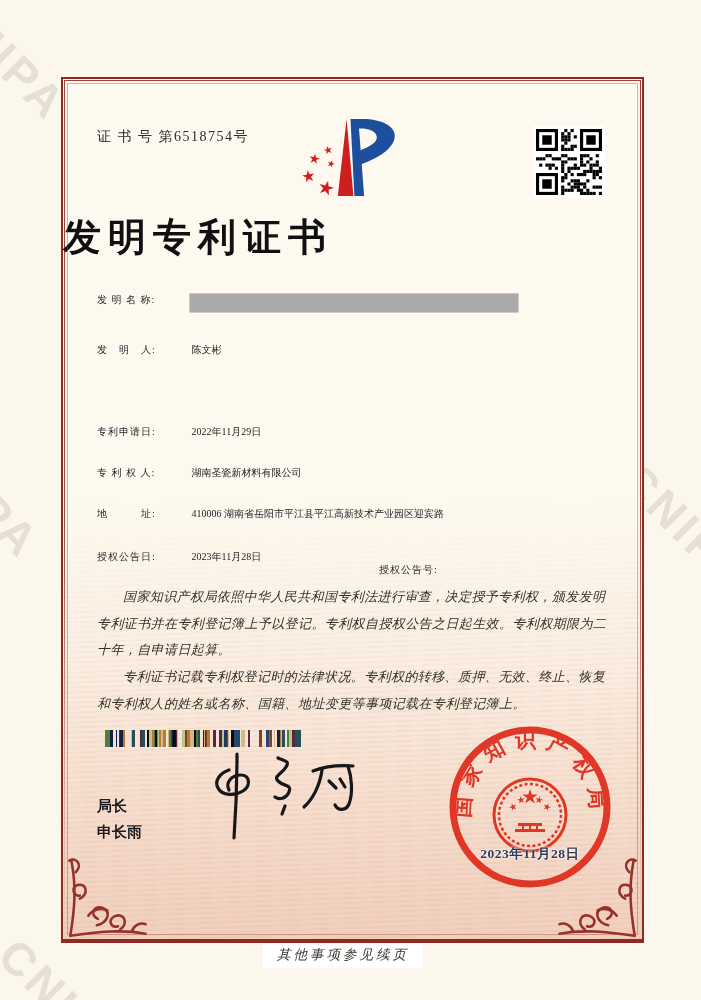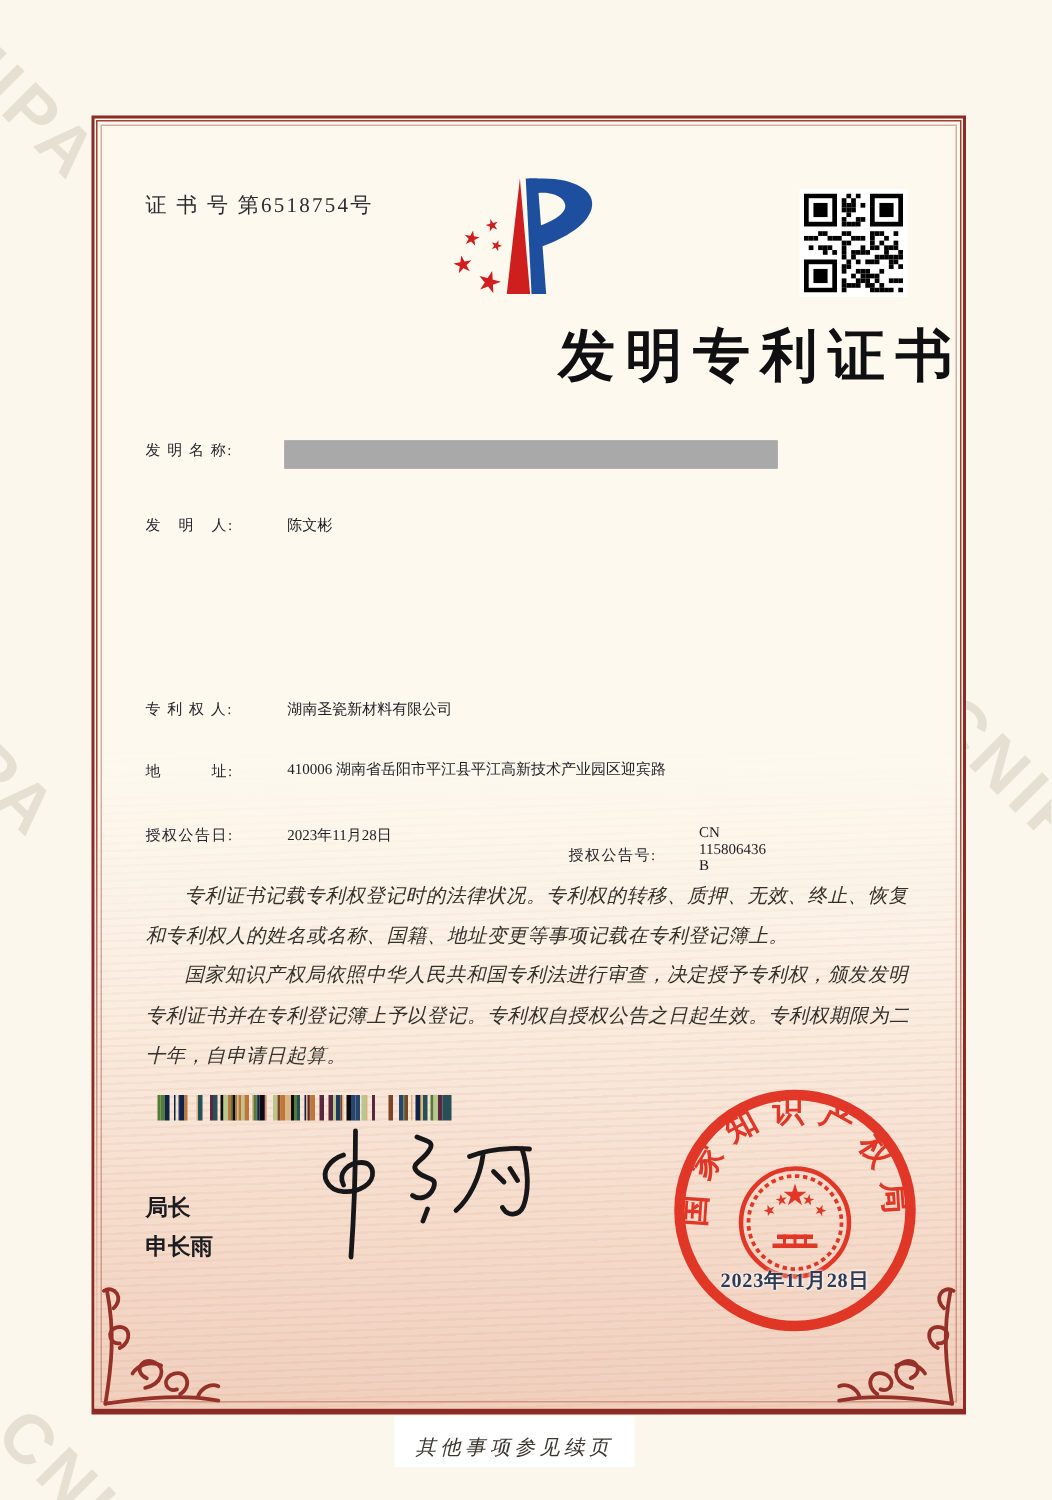--- a/index.html
+++ b/index.html
@@ -21,21 +21,21 @@
         background:repeating-linear-gradient(178deg,rgba(210,140,110,.16) 0 1.5px,rgba(255,255,255,0) 1.5px 5px);
         -webkit-mask-image:linear-gradient(180deg,transparent,#000 55%);
         mask-image:linear-gradient(180deg,transparent,#000 55%);}
   .corner-orn{position:absolute;width:106px;height:106px;pointer-events:none;}
   .orn-bl{left:2px;bottom:0;}
   .orn-br{right:2px;bottom:0;transform:scaleX(-1);}
   
   .cert-no{position:absolute;left:34px;top:49px;font-size:14px;letter-spacing:1.5px;color:#2b2b30;}
   .logo{position:absolute;left:231px;top:36px;width:112px;height:85px;}
   .qr{position:absolute;left:470px;top:47px;width:66px;height:66px;background:#fff;padding:3px;}
-  .title{position:absolute;left:0;top:133px;width:100%;text-align:right;
+  .title{position:absolute;left:0;top:133px;width:100%;text-align:left;
          font-size:38px;font-weight:bold;letter-spacing:7px;color:#101013;}
   
   .row{position:absolute;left:34px;font-size:10px;}
   .row .lbl{display:inline-block;width:92px;letter-spacing:1px;color:#26262c;vertical-align:top;}
   .row .val{display:inline-block;color:#1d1d22;vertical-align:top;}
   .val-wrap{width:428px;line-height:1.45;}
   .redact{position:absolute;left:127px;top:215px;width:328px;height:18px;background:#a9a9a9;
           box-shadow:0 0 0 .5px #9b9b9b;}
   .lbl2{position:absolute;left:282px;top:13px;width:96px;letter-spacing:1px;}
   .val2{position:absolute;left:369px;top:0;}
@@ -50,21 +50,21 @@
   .officer{position:absolute;left:34px;top:714px;font-family:"Liberation Sans","DejaVu Sans",sans-serif;
            font-weight:600;font-size:15px;color:#1c1c20;line-height:1.7;}
   .signature{position:absolute;left:138px;top:669px;width:176px;height:96px;}
   
   .seal{position:absolute;left:383px;top:644px;width:168px;height:168px;}
   .seal-date{position:absolute;left:383px;top:766px;width:168px;text-align:center;
              font-size:13.5px;font-weight:bold;color:#2e3b55;letter-spacing:.5px;
              text-shadow:0 0 2px #fff,0 0 3px #fff;}
   
   .page-info{position:absolute;left:0;top:833px;width:100%;text-align:center;font-size:12px;color:#26262b;letter-spacing:1px;}
-  .cont-chip{position:absolute;left:263px;top:944px;background:#ffffff;padding:12px 14px 4px;
+  .cont-chip{position:absolute;left:263px;top:944px;background:#ffffff;padding:2px 14px 4px;
              font-size:13.5px;letter-spacing:3px;color:#3a362e;font-style:italic;}
 </style>
 </head>
 <body>
 
 <div class="page">
 
   <div class="wm" style="left:-35px;top:-20px">CNIPA</div>
   <div class="wm" style="left:185px;top:112px">CNIPA</div>
   <div class="wm" style="left:405px;top:290px">CNIPA</div>
@@ -252,41 +252,44 @@
       <span class="lbl">发 明 名 称:</span>
     </div>
     <div class="redact"></div>
 
     <div class="row" style="top:264px">
       <span class="lbl">发　明　人:</span>
       <span class="val">陈文彬</span>
     </div>
 
 
+    <div class="row" style="top:346px">
+      <span class="lbl">专利申请日:</span>
+      <span class="val">2022年11月29日</span>
+    </div>
 
     <div class="row" style="top:387px">
       <span class="lbl">专 利 权 人:</span>
       <span class="val">湖南圣瓷新材料有限公司</span>
     </div>
 
     <div class="row" style="top:428px">
       <span class="lbl">地　　　址:</span>
       <span class="val val-wrap">410006 湖南省岳阳市平江县平江高新技术产业园区迎宾路</span>
     </div>
 
     <div class="row" style="top:471px">
       <span class="lbl">授权公告日:</span>
       <span class="val">2023年11月28日</span>
       <span class="lbl lbl2">授权公告号:</span>
-      <span class="val val2">CN 115806436 B</span>
     </div>
 
     <div class="paras">
+      <p>国家知识产权局依照中华人民共和国专利法进行审查，决定授予专利权，颁发发明专利证书并在专利登记簿上予以登记。专利权自授权公告之日起生效。专利权期限为二十年，自申请日起算。</p>
       <p>专利证书记载专利权登记时的法律状况。专利权的转移、质押、无效、终止、恢复和专利权人的姓名或名称、国籍、地址变更等事项记载在专利登记簿上。</p>
-      <p>国家知识产权局依照中华人民共和国专利法进行审查，决定授予专利权，颁发发明专利证书并在专利登记簿上予以登记。专利权自授权公告之日起生效。专利权期限为二十年，自申请日起算。</p>
     </div>
 
     <div class="barcode" id="barcode">
         <i style="width: 2px; background: rgb(84, 123, 58);"></i>
         <i style="width: 3px; background: rgb(84, 123, 58);"></i>
         <i style="width: 3px; background: rgb(16, 34, 74);"></i>
         <i style="width: 3px; background: transparent;"></i>
         <i style="width: 1px; background: rgb(16, 34, 74);"></i>
         <i style="width: 2px; background: transparent;"></i>
         <i style="width: 1px; background: rgb(31, 58, 95);"></i>

